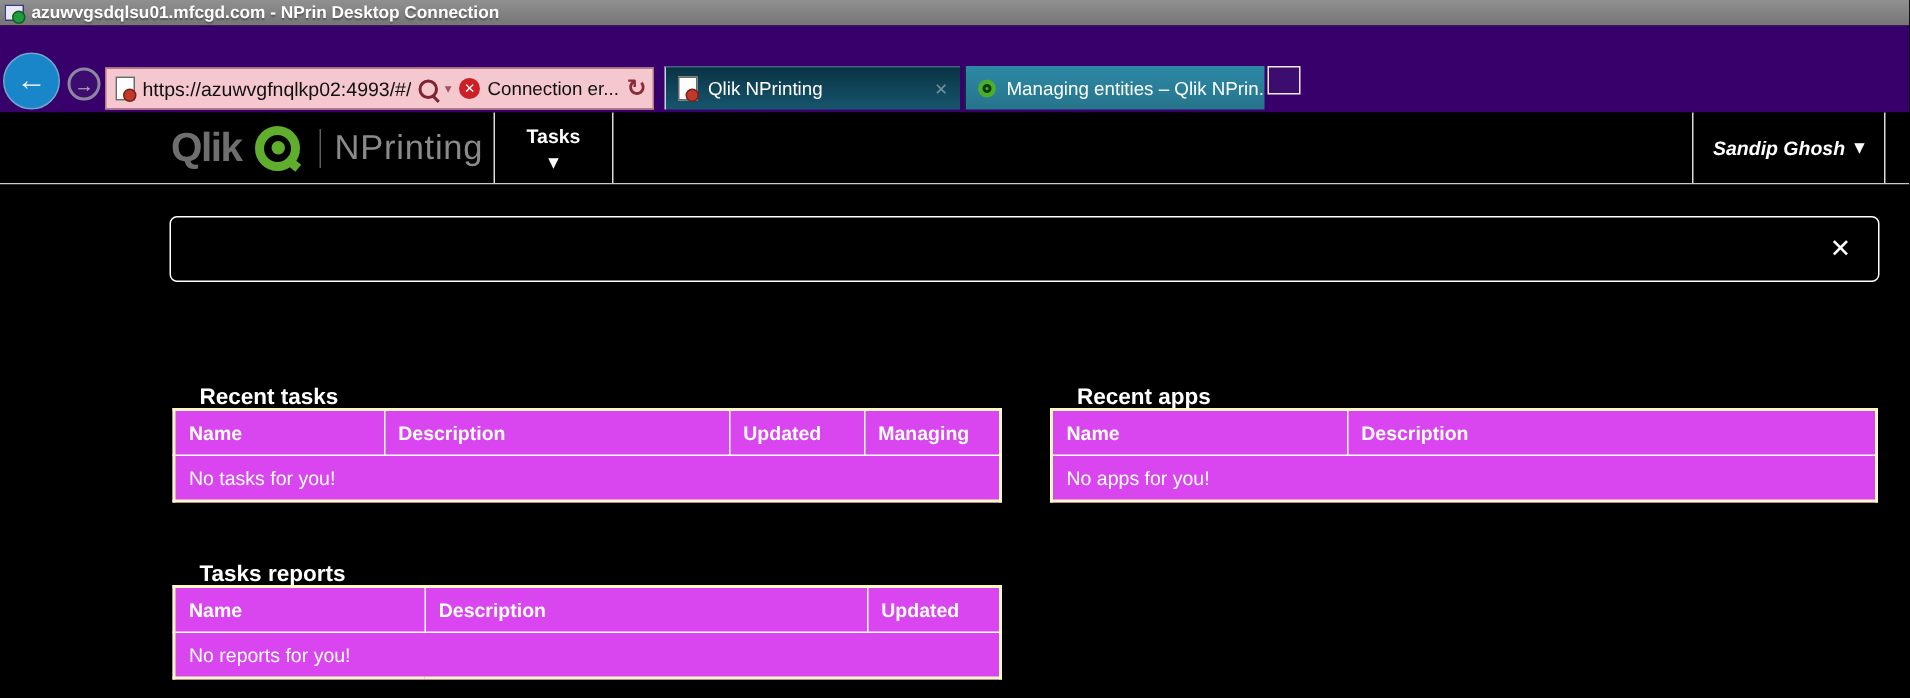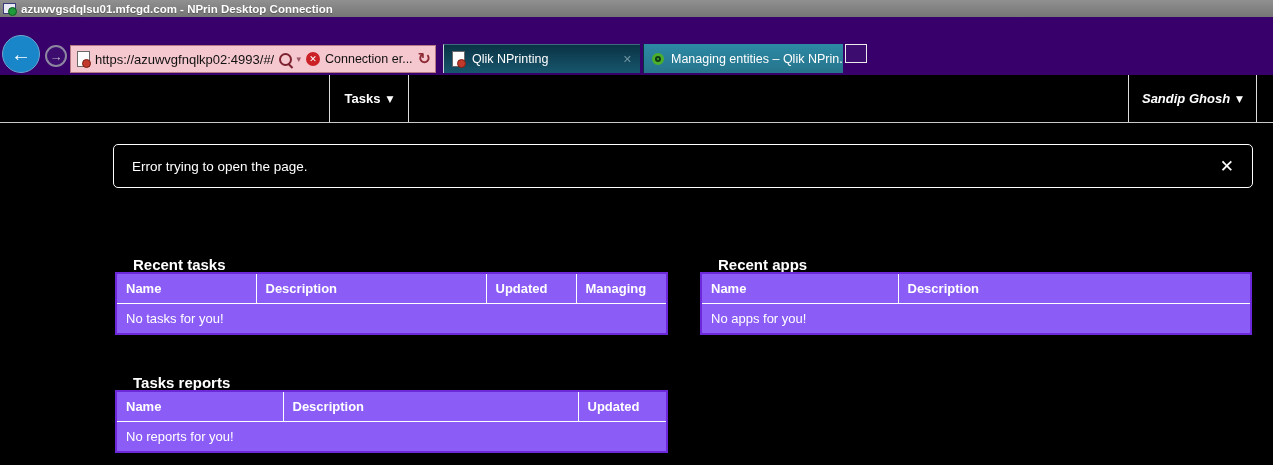--- a/index.html
+++ b/index.html
@@ -62,37 +62,37 @@
   .qlik-q{width:30px;height:30px;border-radius:50%;border:6px solid #5fae2d;box-sizing:border-box;position:relative;}
   .qlik-q::before{content:"";position:absolute;left:50%;top:50%;width:9px;height:9px;margin:-4.5px 0 0 -4.5px;background:#5fae2d;border-radius:50%;}
   .qlik-q::after{content:"";position:absolute;right:-6px;bottom:-4px;width:10px;height:6px;background:#5fae2d;transform:rotate(40deg);}
   #logo-divider{width:1px;height:26px;background:#5e5e5e;margin-left:4px;}
   #logo-product{font-size:23px;font-weight:300;color:#8a8a8a;letter-spacing:0.5px;}
   .nav-menu{
     position:absolute;top:0;height:47px;display:flex;align-items:center;justify-content:center;
     border-left:1px solid #dcdcdc;border-right:1px solid #dcdcdc;box-sizing:border-box;
     color:#fff;font-size:13px;font-weight:bold;gap:6px;cursor:pointer;
   }
-  #tasks-menu{left:329px;width:80px;}
+  #tasks-menu{left:329px;width:80px;flex-direction:column;}
   #user-menu{left:1128px;width:129px;font-style:italic;}
   .menu-caret{font-size:9px;font-family:"DejaVu Sans",sans-serif;}
   
   #content{position:absolute;left:0;top:123px;width:1273px;height:342px;background:#000;color:#fff;}
   #error-banner{
     position:absolute;left:113px;top:21px;width:1140px;height:44px;box-sizing:border-box;
     border:1px solid #fff;border-radius:5px;display:flex;align-items:center;padding:0 18px;
   }
   #error-text{font-size:13.5px;color:#fff;}
   #error-close{margin-left:auto;font-size:17px;font-weight:bold;color:#fff;cursor:pointer;font-family:"DejaVu Sans",sans-serif;}
   #page-title{position:absolute;left:115px;top:65px;font-size:25px;font-weight:800;color:#fff;margin:0;}
   .section-label{position:absolute;font-size:15px;font-weight:bold;color:#fff;margin:18px;}
   #tasks-label{left:115px;top:115px;}
   #apps-label{left:700px;top:115px;}
   #reports-label{left:115px;top:233px;}
-  table.np{border-collapse:collapse;border:2px solid #6d28d9;position:absolute;table-layout:fixed;background:#8b5cf6;}
+  table.np{border-collapse:collapse;border:2px solid #fef9c3;position:absolute;table-layout:fixed;background:#d946ef;}
   #tasks-table{left:115px;top:149px;width:553px;}
   #apps-table{left:700px;top:149px;width:552px;}
   #reports-table{left:115px;top:267px;width:553px;}
   table.np th,table.np td{border:1px solid #fff;font-size:13px;color:#fff;text-align:left;padding:7px 9px;overflow:hidden;white-space:nowrap;}
   table.np th{font-weight:bold;}
 </style>
 </head>
 <body>
 
 <div id="screen">
@@ -128,34 +128,39 @@
       <span class="tab-close">✕</span>
     </div>
     <div class="tab" id="tab-2">
       <span class="qlik-favicon"></span>
       <span>Managing entities – Qlik NPrin...</span>
     </div>
     <div id="newtab-stub"></div>
   </div>
 
   <div id="navbar">
+    <div id="logo">
+      <span id="logo-qlik">Qlik</span>
+      <span class="qlik-q"></span>
+      <span id="logo-divider"></span>
+      <span id="logo-product">NPrinting</span>
+    </div>
     <div class="nav-menu" id="tasks-menu">
       <span>Tasks</span>
       <span class="menu-caret">▼</span>
     </div>
     <div class="nav-menu" id="user-menu">
       <span>Sandip Ghosh</span>
       <span class="menu-caret">▼</span>
     </div>
   </div>
 
   <div id="content">
 
     <div id="error-banner">
-      <span id="error-text">Error trying to open the page.</span>
       <span id="error-close">✕</span>
     </div>
 
 
     <h2 class="section-label" id="tasks-label">Recent tasks</h2>
     <table class="np" id="tasks-table">
       <colgroup>
           <col style="width:140px">
           <col style="width:230px">
           <col style="width:90px">

